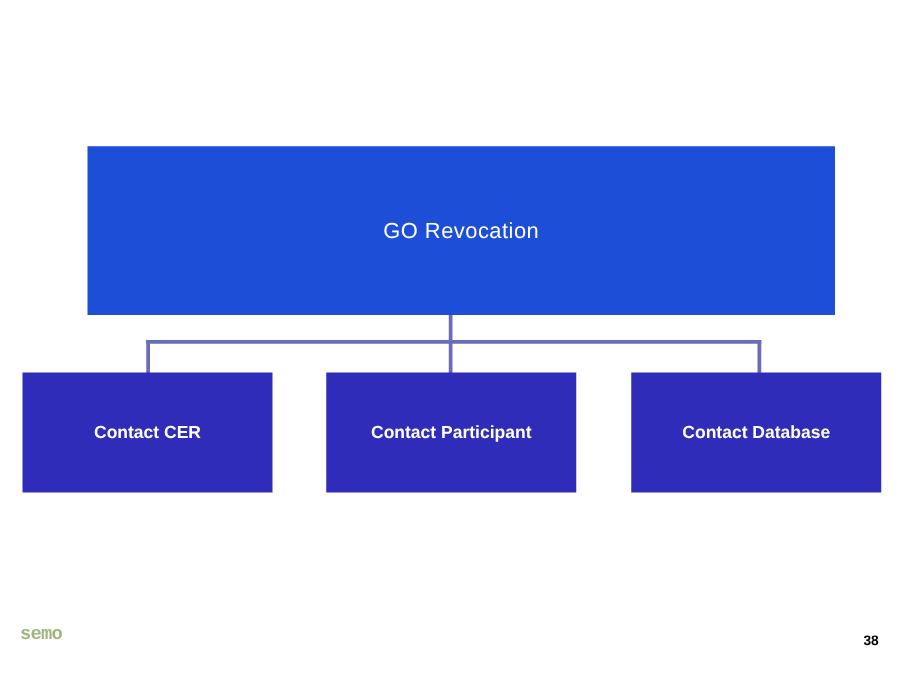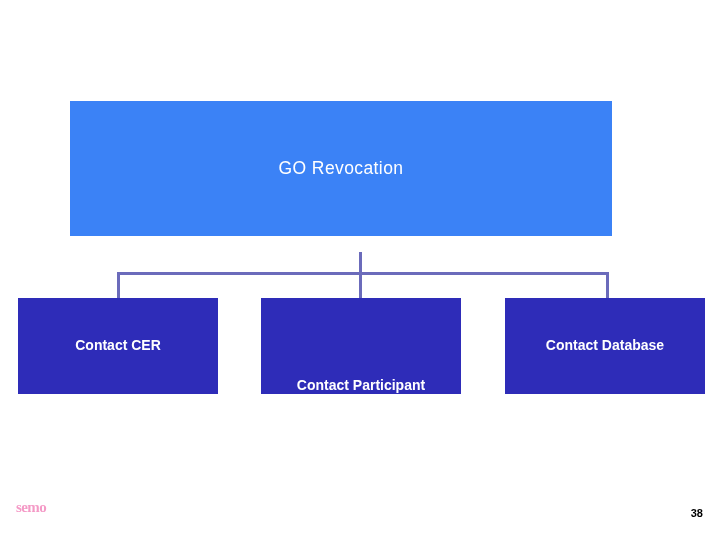--- a/index.html
+++ b/index.html
@@ -16,24 +16,24 @@
     width: 720px;
     height: 540px;
     background: #ffffff;
     overflow: hidden;
   }
 
   
   .parent-box {
     position: absolute;
     left: 70px;
-    top: 101px;
-    width: 542px;
+    top: 117px;
+    width: 598px;
     height: 135px;
-    background: #3b82f6;
+    background: #1d4ed8;
     display: flex;
     align-items: center;
     justify-content: center;
     box-sizing: border-box;
   }
   .parent-label {
     color: #ffffff;
     font-size: 17.5px;
     font-weight: normal;
     letter-spacing: 0.4px;
@@ -84,21 +84,21 @@
     top: 298px;
     width: 200px;
     height: 96px;
     background: #2e2cb8;
     display: flex;
     align-items: center;
     justify-content: center;
     box-sizing: border-box;
   }
   .child-1 { left: 18px; }
-  .child-2 { left: 261px; align-items: flex-end; }
+  .child-2 { left: 261px; }
   .child-3 { left: 505px; }
   .child-label {
     color: #ffffff;
     font-size: 14px;
     font-weight: bold;
     text-align: center;
     line-height: 1.25;
     white-space: nowrap;
   }
 
@@ -108,24 +108,24 @@
     left: 16px;
     top: 500px;
     width: 52px;
     height: 26px;
     opacity: 0.55;
     display: flex;
     flex-direction: column;
     justify-content: flex-start;
   }
   .logo-word {
-    font-family: Liberation Serif, serif;
+    font-family: Liberation Mono, monospace;
     font-size: 15px;
     font-weight: bold;
-    color: #ec4899;
+    color: #4d7c0f;
     letter-spacing: -0.6px;
     line-height: 1;
   }
   .logo-sub {
     font-family: "DejaVu Sans", sans-serif;
     font-size: 3.1px;
     color: #9a9a9a;
     letter-spacing: 0.1px;
     line-height: 1.35;
     margin-top: 1px;

